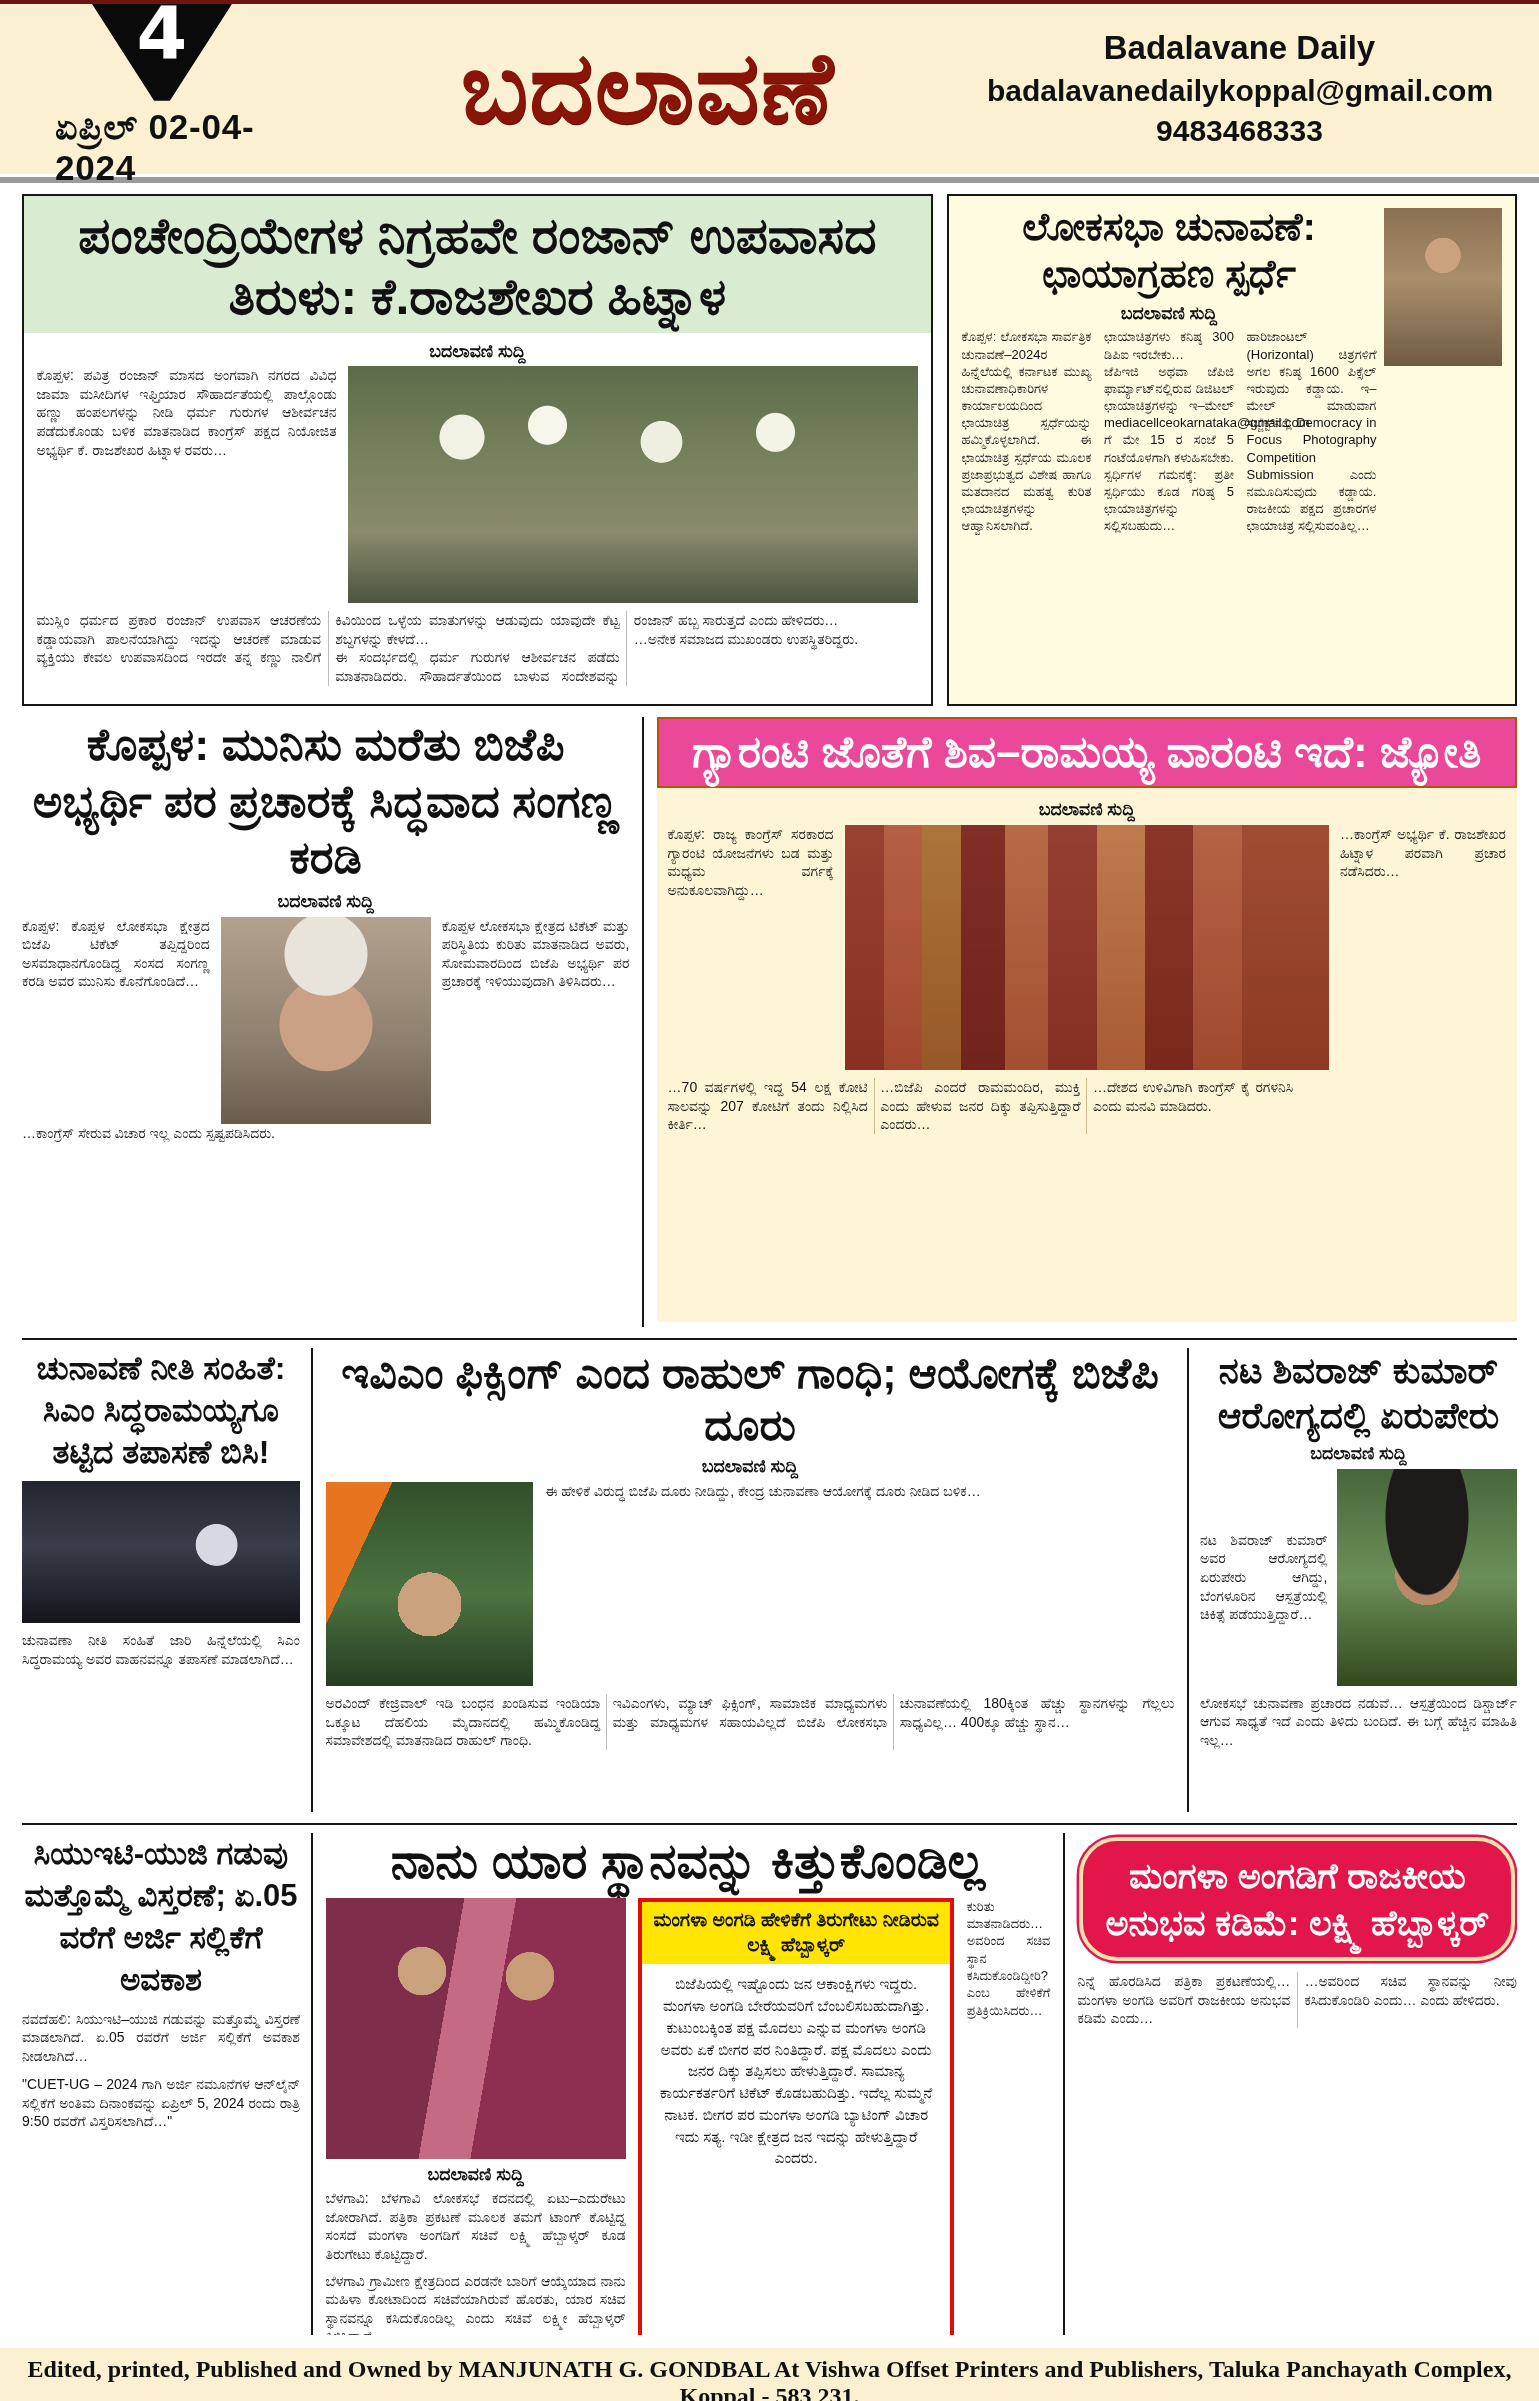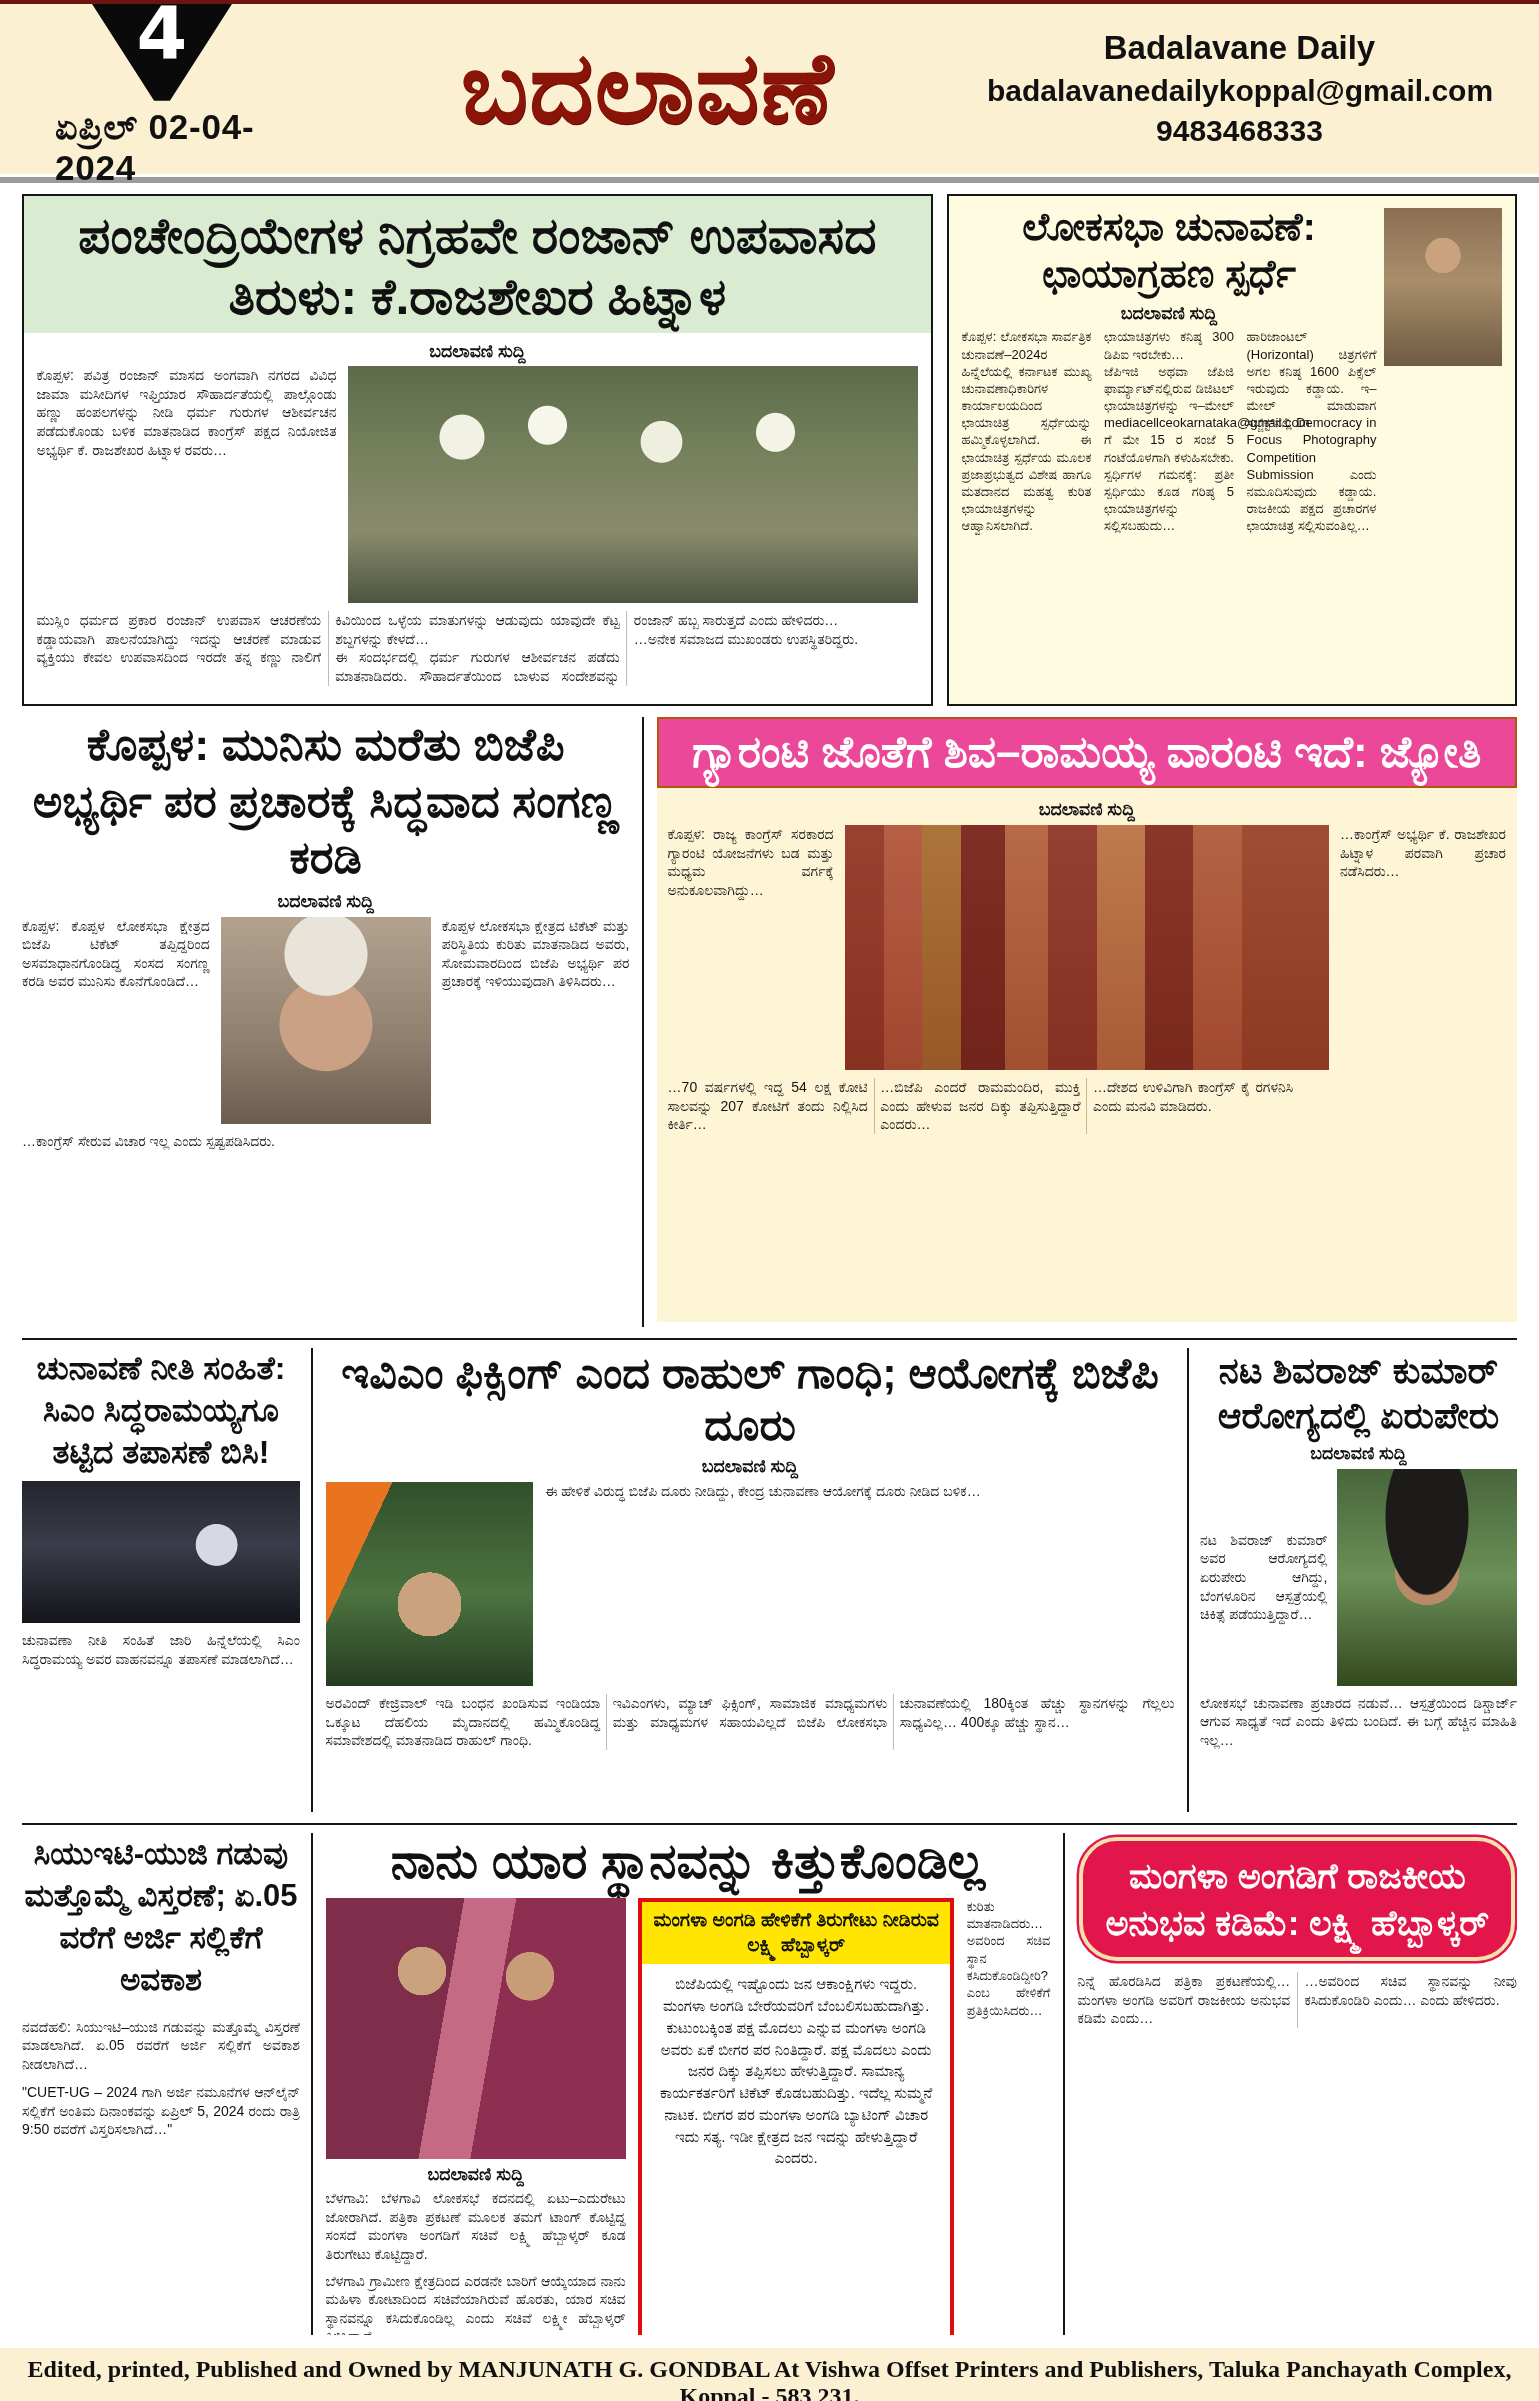--- a/index.html
+++ b/index.html
@@ -51,21 +51,21 @@
   
   .row2 { display:flex; margin-top:11px; height:610px; }
   .art-karadi { width:622px; padding-right:12.6px; border-right:2.4px solid #161616; overflow:hidden; }
   .karadi-head { text-align:center; font-size:45px; line-height:1.25; }
   .karadi-grid { display:flex; gap:11px; margin-top:3.2px; }
   .karadi-grid .txtcol { flex:1; }
   .photo-karadi { width:210px; height:207px; background:
       radial-gradient(circle at 50% 18%, #e8e4da 0 41px, transparent 42px),
       radial-gradient(circle at 50% 52%, #caa184 0 46px, transparent 47px),
       linear-gradient(180deg,#b3a28e 0%, #8f7f6e 60%, #6c5c4e 100%); }
-  .karadi-cols { column-count:2; column-gap:14.2px; column-rule:0.8px solid #bbb; margin-top:8px; }
+  .karadi-cols { column-count:2; column-gap:14.2px; column-rule:0.8px solid #bbb; }
 
   .sec-guarantee { flex:1; padding-left:12.6px; overflow:hidden; }
   .orange-banner { background:#ec4899; border:2.4px solid #b35411; color:#fff; text-align:center; font-size:44px; font-weight:800; padding:8px 6.3px; }
   .g-body { background:#fdf5d6; padding:6.3px 11px 9.5px; height:calc(100% - 76px); overflow:hidden; }
   .g-grid { display:flex; gap:11px; }
   .g-grid .txtcol { width:166px; }
   .photo-guarantee { flex:1; height:245px; background:
       linear-gradient(90deg,#b55a4a 0 8%, #d6836b 8% 16%, #caa15a 16% 24%, #97403b 24% 33%, #d8926f 33% 42%, #b0584e 42% 52%, #e0a879 52% 62%, #a34a40 62% 72%, #d5876a 72% 82%, #bc6a50 82% 100%),
       linear-gradient(180deg,#d9b9a5 0%, #c08a70 100%); background-blend-mode:multiply; }
   .g-cols { column-count:4; column-gap:12.6px; column-rule:0.8px solid #c9b98c; margin-top:8px; }
@@ -231,21 +231,21 @@
           <div class="txtcol bodytxt">ನಟ ಶಿವರಾಜ್ ಕುಮಾರ್ ಅವರ ಆರೋಗ್ಯದಲ್ಲಿ ಏರುಪೇರು ಆಗಿದ್ದು, ಬೆಂಗಳೂರಿನ ಆಸ್ಪತ್ರೆಯಲ್ಲಿ ಚಿಕಿತ್ಸೆ ಪಡೆಯುತ್ತಿದ್ದಾರೆ…</div>
           <div class="photo photo-shivraj"></div>
         </div>
         <div class="bodytxt" style="margin-top:8px">ಲೋಕಸಭೆ ಚುನಾವಣಾ ಪ್ರಚಾರದ ನಡುವೆ… ಆಸ್ಪತ್ರೆಯಿಂದ ಡಿಸ್ಚಾರ್ಜ್ ಆಗುವ ಸಾಧ್ಯತೆ ಇದೆ ಎಂದು ತಿಳಿದು ಬಂದಿದೆ. ಈ ಬಗ್ಗೆ ಹೆಚ್ಚಿನ ಮಾಹಿತಿ ಇಲ್ಲ…</div>
       </article>
     </div>
 
     <div class="row4">
       <article class="art-cuet">
         <h3 class="cuet-head">ಸಿಯುಇಟಿ-ಯುಜಿ ಗಡುವು ಮತ್ತೊಮ್ಮೆ ವಿಸ್ತರಣೆ; ಏ.05 ವರೆಗೆ ಅರ್ಜಿ ಸಲ್ಲಿಕೆಗೆ ಅವಕಾಶ</h3>
-        <p class="bodytxt" style="margin-top:17px">ನವದೆಹಲಿ: ಸಿಯುಇಟಿ–ಯುಜಿ ಗಡುವನ್ನು ಮತ್ತೊಮ್ಮೆ ವಿಸ್ತರಣೆ ಮಾಡಲಾಗಿದೆ. ಏ.05 ರವರೆಗೆ ಅರ್ಜಿ ಸಲ್ಲಿಕೆಗೆ ಅವಕಾಶ ನೀಡಲಾಗಿದೆ…</p>
+        <p class="bodytxt" style="margin-top:9px">ನವದೆಹಲಿ: ಸಿಯುಇಟಿ–ಯುಜಿ ಗಡುವನ್ನು ಮತ್ತೊಮ್ಮೆ ವಿಸ್ತರಣೆ ಮಾಡಲಾಗಿದೆ. ಏ.05 ರವರೆಗೆ ಅರ್ಜಿ ಸಲ್ಲಿಕೆಗೆ ಅವಕಾಶ ನೀಡಲಾಗಿದೆ…</p>
         <p class="bodytxt" style="margin-top:9.5px">"CUET-UG – 2024 ಗಾಗಿ ಅರ್ಜಿ ನಮೂನೆಗಳ ಆನ್‌ಲೈನ್ ಸಲ್ಲಿಕೆಗೆ ಅಂತಿಮ ದಿನಾಂಕವನ್ನು ಏಪ್ರಿಲ್ 5, 2024 ರಂದು ರಾತ್ರಿ 9:50 ರವರೆಗೆ ವಿಸ್ತರಿಸಲಾಗಿದೆ…"</p>
       </article>
 
       <article class="art-belagavi">
         <h2 class="bel-head">ನಾನು ಯಾರ ಸ್ಥಾನವನ್ನು ಕಿತ್ತುಕೊಂಡಿಲ್ಲ</h2>
         <div class="bel-grid">
           <div class="bel-col1">
             <div class="photo photo-women"></div>
             <div class="byline">ಬದಲಾವಣಿ ಸುದ್ದಿ</div>
             <p class="bodytxt">ಬೆಳಗಾವಿ: ಬೆಳಗಾವಿ ಲೋಕಸಭೆ ಕದನದಲ್ಲಿ ಏಟು–ಎದುರೇಟು ಜೋರಾಗಿದೆ. ಪತ್ರಿಕಾ ಪ್ರಕಟಣೆ ಮೂಲಕ ತಮಗೆ ಟಾಂಗ್ ಕೊಟ್ಟಿದ್ದ ಸಂಸದೆ ಮಂಗಳಾ ಅಂಗಡಿಗೆ ಸಚಿವೆ ಲಕ್ಷ್ಮಿ ಹೆಬ್ಬಾಳ್ಕರ್ ಕೂಡ ತಿರುಗೇಟು ಕೊಟ್ಟಿದ್ದಾರೆ.</p>

